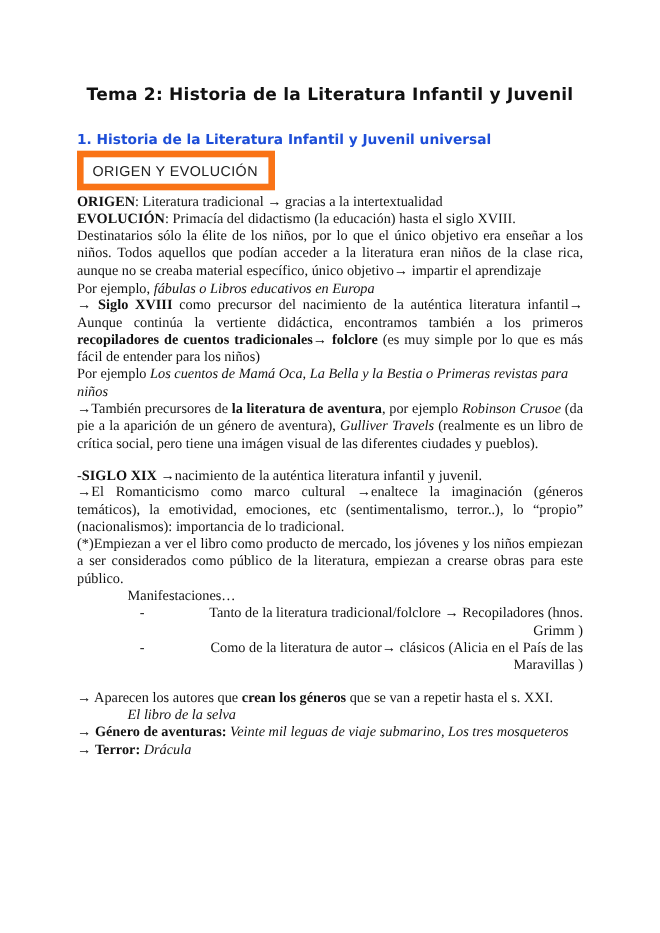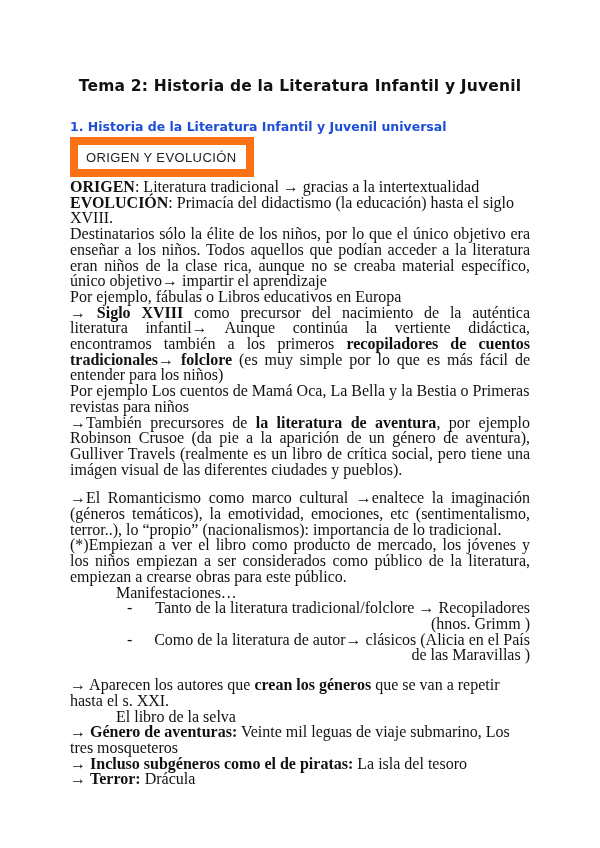--- a/index.html
+++ b/index.html
@@ -32,75 +32,75 @@
     margin: 24px 0 3px 0;
     font-family: "DejaVu Sans", sans-serif;
     font-weight: bold;
     font-size: 12.5px;
     color: #1d4ed8;
   }
   .doc-body { }
   .box-wrap { margin: 1px 0 2px 0; }
   .box {
     display: inline-block;
-    border: 8px solid #f97316;
+    border: 6px solid #f97316;
     padding: 5px 10px 4px 8px;
     font-family: "Liberation Sans", sans-serif;
     font-size: 13px;
     letter-spacing: 0.4px;
     color: #222222;
     background: #ffffff;
   }
   .p {
     margin: 0;
-    font-size: 16px;
+    font-size: 13px;
     line-height: 15.7px;
     color: #111111;
   }
   .p.justify { text-align: justify; }
   .p.indent { padding-left: 46px; }
   .p.li {
     display: flex;
     padding-left: 57px;
   }
   .p.li .dash {
     flex: none;
     width: 24px;
   }
   .p.li .runs { flex: 1; text-align: right; }
   .b { font-weight: bold; }
-  .i { }
+  .i { font-style: italic; }
 </style>
 </head>
 <body>
 
 <div class="page">
   <h1 class="title">Tema 2: Historia de la Literatura Infantil y Juvenil</h1>
   <h2 class="heading">1. Historia de la Literatura Infantil y Juvenil universal</h2>
   <div class="doc-body">
       <div class="box-wrap"><div class="box">ORIGEN Y EVOLUCIÓN</div></div>
       <div class="p"><span class="b">ORIGEN</span><span>: Literatura tradicional → gracias a la intertextualidad</span></div>
       <div class="p"><span class="b">EVOLUCIÓN</span><span>: Primacía del didactismo (la educación) hasta el siglo XVIII.</span></div>
       <div class="p justify"><span>Destinatarios sólo la élite de los niños, por lo que el único objetivo era enseñar a los niños. Todos aquellos que podían acceder a la literatura eran niños de la clase rica, aunque no se creaba material específico, único objetivo→ impartir el aprendizaje</span></div>
       <div class="p"><span>Por ejemplo, </span><span class="i">fábulas o Libros educativos en Europa</span></div>
       <div class="p justify"><span>→ </span><span class="b">Siglo XVIII</span><span> como precursor del nacimiento de la auténtica literatura infantil→ Aunque continúa la vertiente didáctica, encontramos también a los primeros </span><span class="b">recopiladores de cuentos tradicionales</span><span>→ </span><span class="b">folclore</span><span> (es muy simple por lo que es más fácil de entender para los niños)</span></div>
       <div class="p"><span>Por ejemplo </span><span class="i">Los cuentos de Mamá Oca, La Bella y la Bestia o Primeras revistas para niños</span></div>
       <div class="p justify"><span>→También precursores de </span><span class="b">la literatura de aventura</span><span>, por ejemplo </span><span class="i">Robinson Crusoe</span><span> (da pie a la aparición de un género de aventura), </span><span class="i">Gulliver Travels</span><span> (realmente es un libro de crítica social, pero tiene una imágen visual de las diferentes ciudades y pueblos).</span></div>
       <div style="height: 13px;"></div>
+      <div class="p"><span>-</span><span class="b">SIGLO XIX</span><span> →nacimiento de la auténtica literatura infantil y juvenil.</span></div>
       <div class="p justify"><span>→El Romanticismo como marco cultural →enaltece la imaginación (géneros temáticos), la emotividad, emociones, etc (sentimentalismo, terror..), lo “propio” (nacionalismos): importancia de lo tradicional.</span></div>
       <div class="p justify"><span>(*)Empiezan a ver el libro como producto de mercado, los jóvenes y los niños empiezan a ser considerados como público de la literatura, empiezan a crearse obras para este público.</span></div>
       <div class="p indent"><span>Manifestaciones…</span></div>
       <div class="p li">
         <span class="dash">-</span>
         <span class="runs"><span>Tanto de la literatura tradicional/folclore → Recopiladores (hnos. Grimm )</span></span>
       </div>
       <div class="p li">
         <span class="dash">-</span>
         <span class="runs"><span>Como de la literatura de autor→ clásicos (Alicia en el País de las Maravillas )</span></span>
       </div>
       <div style="height: 14px;"></div>
       <div class="p"><span>→ Aparecen los autores que </span><span class="b">crean los géneros</span><span> que se van a repetir hasta el s. XXI.</span></div>
       <div class="p indent"><span class="i">El libro de la selva</span></div>
       <div class="p"><span>→ </span><span class="b">Género de aventuras:</span><span> </span><span class="i">Veinte mil leguas de viaje submarino, Los tres mosqueteros</span></div>
-      <div class="p"><span>→ </span><span class="b">Incluso subgéneros como el de piratas:</span><span> </span><span class="i">La isla del tesoro</span></div>
       <div class="p"><span>→ </span><span class="b">Terror:</span><span> </span><span class="i">Drácula</span></div>
     </div>
 </div>
 
 </body></html>

